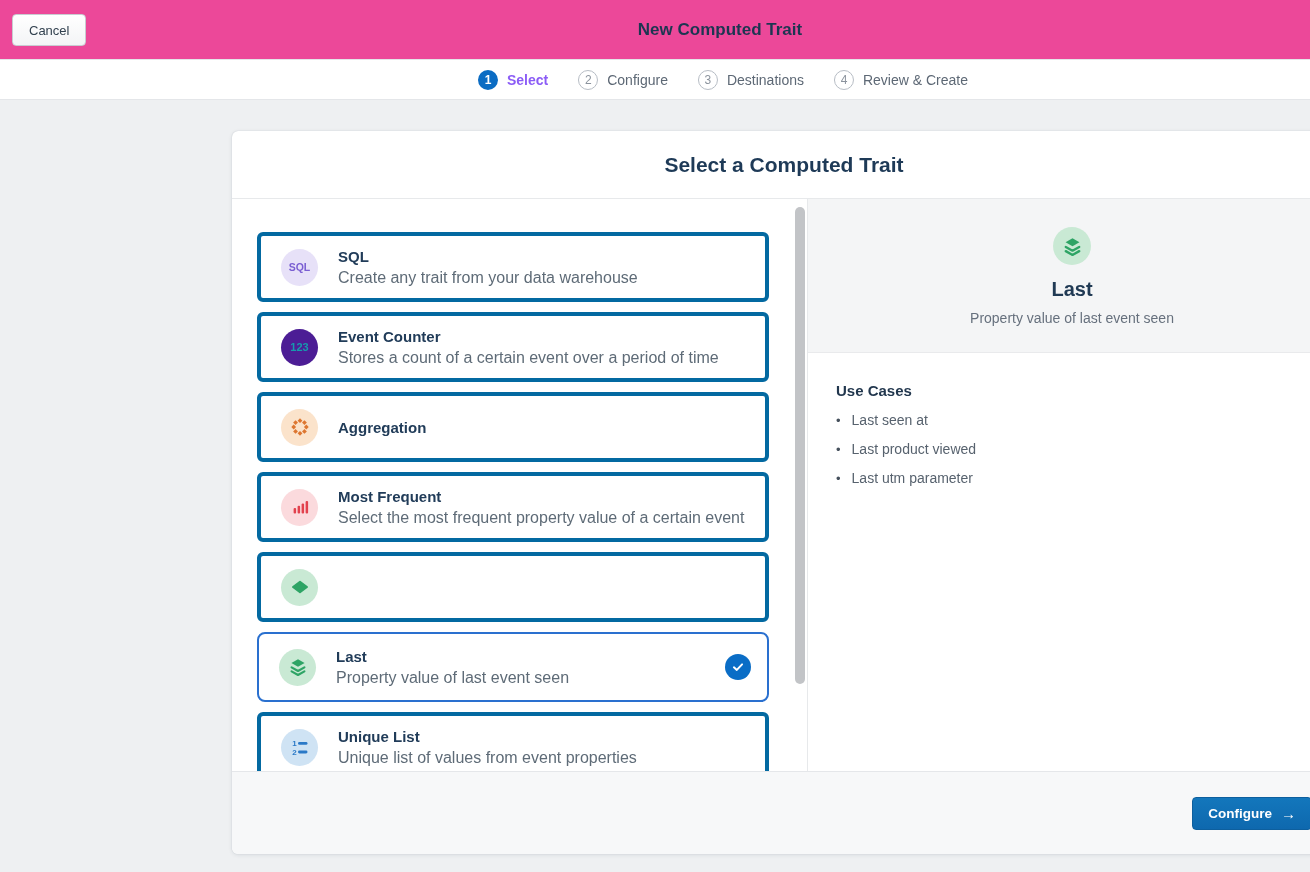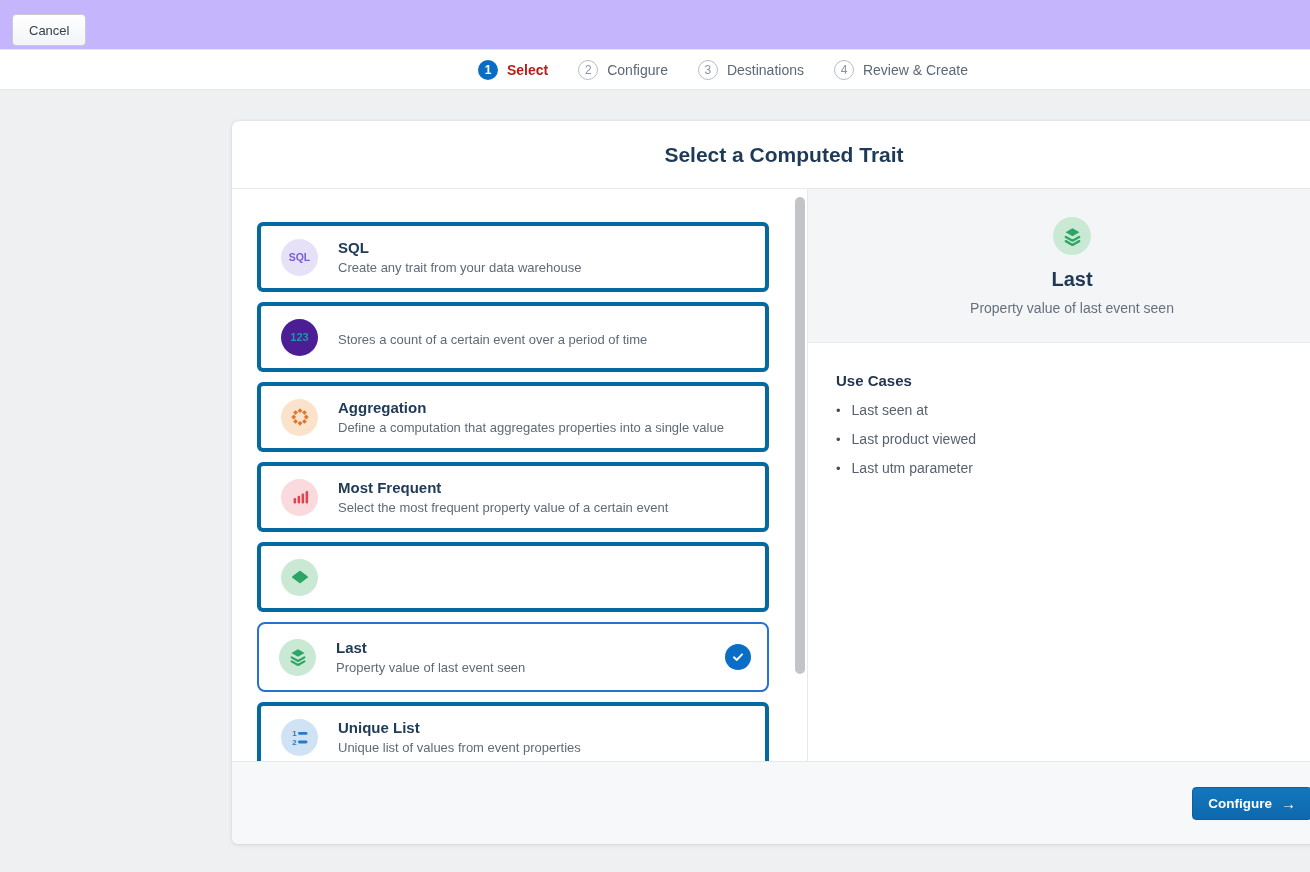--- a/index.html
+++ b/index.html
@@ -6,21 +6,21 @@
   html,body { width:1310px; height:872px; }
   body {
     background:#eef0f2;
     font-family:"Liberation Sans", sans-serif;
     position:relative;
     overflow:hidden;
     color:#203a54;
   }
 
   
-  .topbar { height:50px; background:#c4b5fd; border-bottom:1px solid #e4e6e9; position:relative; }
+  .topbar { height:60px; background:#ec4899; border-bottom:1px solid #e4e6e9; position:relative; }
   .cancel-btn {
     position:absolute; left:12px; top:14px; height:32px; padding:0 16px;
     background:linear-gradient(#ffffff,#f3f4f6);
     border:1px solid #c8ccd1; border-radius:4px;
     font-size:13px; color:#32414f; font-family:inherit; cursor:pointer;
   }
   .topbar-title {
     position:absolute; left:720px; top:0; height:60px; transform:translateX(-50%);
     display:flex; align-items:center; white-space:nowrap;
     font-size:17px; font-weight:700; color:#1c3651;
@@ -31,21 +31,21 @@
   .steps {
     position:absolute; left:723px; top:0; height:40px; transform:translateX(-50%);
     display:flex; align-items:center; gap:30px; white-space:nowrap;
   }
   .step { display:flex; align-items:center; gap:9px; font-size:14px; cursor:pointer; }
   .step-circle {
     width:20px; height:20px; border-radius:50%;
     display:flex; align-items:center; justify-content:center; font-size:12px;
   }
   .step.active .step-circle { background:#0b6cc3; color:#fff; font-weight:700; }
-  .step.active .step-label { color:#b91c1c; font-weight:700;text-align:center; }
+  .step.active .step-label { color:#8b5cf6; font-weight:700;text-align:center; }
   .step.inactive .step-circle { border:1px solid #b7bdc5; color:#8b939d; }
   .step.inactive .step-label { color:#5d6875; }
 
   
   .card {
     margin:31px 0 16px 232px; width:1104px; height:723px;
     background:#fff; border-radius:6px; position:relative; overflow:hidden;
     box-shadow:0 1px 4px rgba(20,40,60,.10), 0 0 1px rgba(20,40,60,.22);
   }
   .card-header { height:68px; border-bottom:1px solid #e7e9eb; display:flex; align-items:center; justify-content:center; }
@@ -64,21 +64,21 @@
     width:37px; height:37px; border-radius:50%; flex-shrink:0; margin-right:20px;
     display:flex; align-items:center; justify-content:center;
   }
   .icon-sql  { background:#e7e1f8; color:#7a5ed2; font-size:10.5px; font-weight:700; }
   .icon-123  { background:#4c1d95; color:#169aad; font-size:11px;  font-weight:700; }
   .icon-agg  { background:#fbe3cb; }
   .icon-freq { background:#fbdadd; }
   .icon-green{ background:#c9e9d4; }
   .icon-ulist{ background:#cfe3f4; }
   .trait-title { font-size:15px; font-weight:700; color:#213c59; }
-  .trait-desc  { font-size:13px; color:#5e6b77; margin-top:4px; }
+  .trait-desc  { font-size:16px; color:#5e6b77; margin-top:4px; }
   .check-badge {
     position:absolute; right:16px; top:50%; transform:translateY(-50%);
     width:26px; height:26px; border-radius:50%; background:#0a6dc6;
     display:flex; align-items:center; justify-content:center;
   }
 
   
   .scrollbar-track { position:absolute; left:561px; top:0; bottom:0; width:14px; background:#fff; }
   .scrollbar-thumb { position:absolute; left:2px; width:10px; top:8px; height:477px; background:#c2c4c7; border-radius:5px; cursor:grab; }
 
@@ -108,20 +108,21 @@
     color:#fff; font-size:13.5px; font-weight:700; font-family:inherit;
     display:flex; align-items:center; gap:9px; cursor:pointer;
   }
   .configure-arrow { font-size:15px; font-weight:400; }
 </style>
 </head>
 <body>
 
 <div class="topbar">
   <button class="cancel-btn">Cancel</button>
+  <div class="topbar-title">New Computed Trait</div>
 </div>
 
 <div class="stepper">
   <div class="steps">
     <div class="step active">
       <span class="step-circle">1</span>
       <span class="step-label">Select</span>
     </div>
     <div class="step inactive">
       <span class="step-circle">2</span>
@@ -151,40 +152,40 @@
         <span class="trait-icon icon-sql">SQL</span>
         <span class="trait-text">
           <div class="trait-title">SQL</div>
           <div class="trait-desc">Create any trait from your data warehouse</div>
         </span>
       </div>
 
       <div class="trait-item">
         <span class="trait-icon icon-123">123</span>
         <span class="trait-text">
+          <div class="trait-title">Event Counter</div>
           <div class="trait-desc">Stores a count of a certain event over a period of time</div>
         </span>
       </div>
 
       <div class="trait-item">
         <span class="trait-icon icon-agg">
           <svg width="20" height="20" viewBox="0 0 20 20" fill="#dd7630">
             <rect x="-1.7" y="-1.7" width="3.4" height="3.4" transform="translate(16.3,10) rotate(45)"></rect>
             <rect x="-1.7" y="-1.7" width="3.4" height="3.4" transform="translate(14.45,14.45) rotate(45)"></rect>
             <rect x="-1.7" y="-1.7" width="3.4" height="3.4" transform="translate(10,16.3) rotate(45)"></rect>
             <rect x="-1.7" y="-1.7" width="3.4" height="3.4" transform="translate(5.55,14.45) rotate(45)"></rect>
             <rect x="-1.7" y="-1.7" width="3.4" height="3.4" transform="translate(3.7,10) rotate(45)"></rect>
             <rect x="-1.7" y="-1.7" width="3.4" height="3.4" transform="translate(5.55,5.55) rotate(45)"></rect>
             <rect x="-1.7" y="-1.7" width="3.4" height="3.4" transform="translate(10,3.7) rotate(45)"></rect>
             <rect x="-1.7" y="-1.7" width="3.4" height="3.4" transform="translate(14.45,5.55) rotate(45)"></rect>
           </svg>
         </span>
         <span class="trait-text">
           <div class="trait-title">Aggregation</div>
-          <div class="trait-desc">Define a computation that aggregates properties into a single value</div>
         </span>
       </div>
 
       <div class="trait-item">
         <span class="trait-icon icon-freq">
           <svg width="18" height="18" viewBox="0 0 18 18" fill="#e2414d">
             <rect x="2.6" y="10" width="2.5" height="5.5" rx="1"></rect>
             <rect x="6.6" y="7.8" width="2.5" height="7.7" rx="1"></rect>
             <rect x="10.6" y="5.4" width="2.5" height="10.1" rx="1"></rect>
             <rect x="14.6" y="3" width="2.5" height="12.5" rx="1"></rect>

